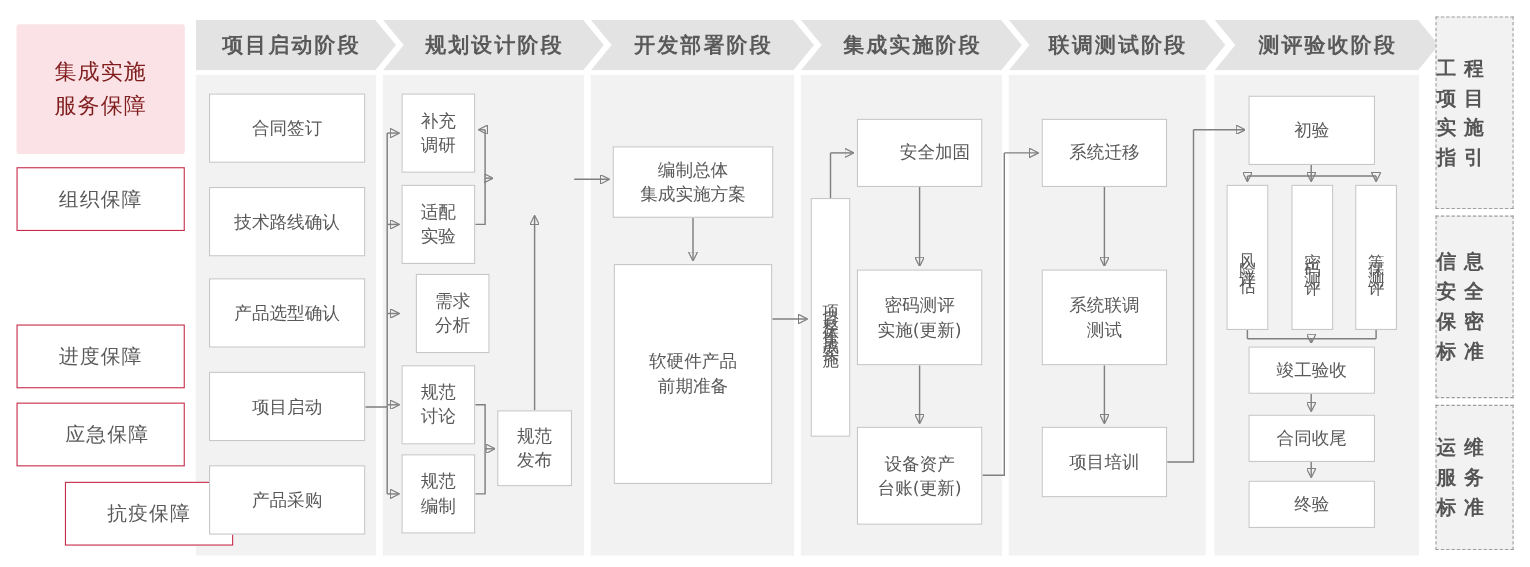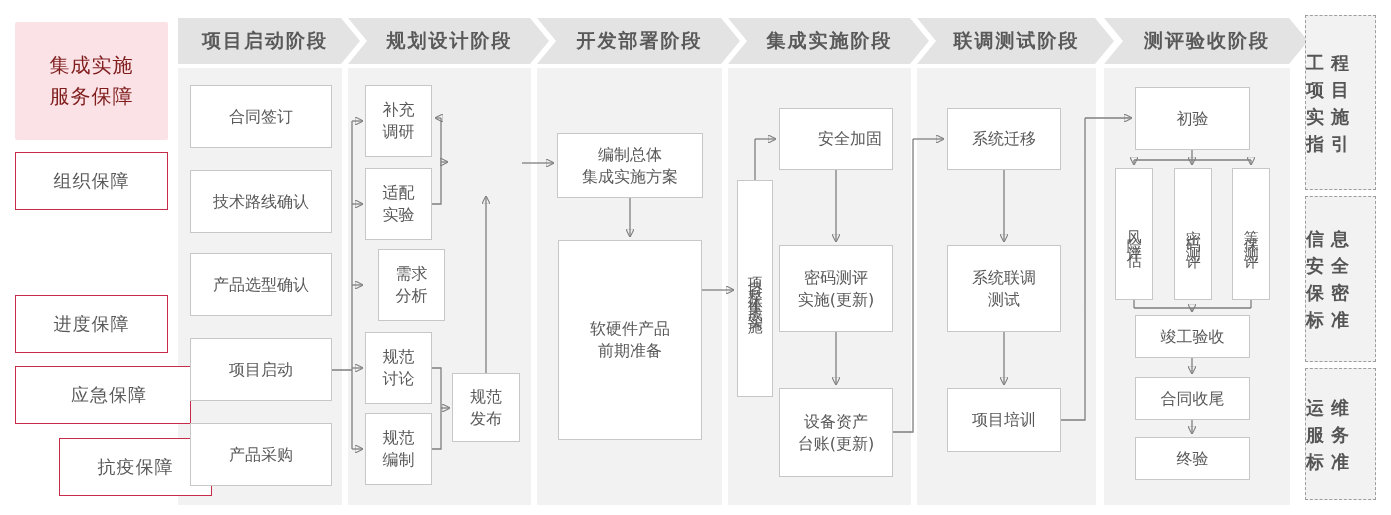--- a/index.html
+++ b/index.html
@@ -114,21 +114,21 @@
     </div>
 
   <div class="abs legend-title" style="left:15px;top:22px;width:153px;height:118px;"><span>集成实施
 服务保障</span></div>
   <div class="abs legend-item" style="left:15px;top:152px;width:153px;height:58px;">
       <span>组织保障</span>
     </div>
   <div class="abs legend-item" style="left:15px;top:295px;width:153px;height:58px;">
       <span>进度保障</span>
     </div>
-  <div class="abs legend-item" style="left:15px;top:366px;width:176px;height:58px;padding-left:12px;">
+  <div class="abs legend-item" style="left:15px;top:366px;width:153px;height:58px;padding-left:12px;">
       <span>应急保障</span>
     </div>
   <div class="abs legend-item" style="left:15px;top:438px;width:153px;height:58px;margin-left:44px;">
       <span>抗疫保障</span>
     </div>
 
   <div class="abs box" style="left:190px;top:85px;width:142px;height:63px;"><span>合同签订</span></div>
   <div class="abs box" style="left:190px;top:170px;width:142px;height:63px;"><span>技术路线确认</span></div>
   <div class="abs box" style="left:190px;top:253px;width:142px;height:63px;"><span>产品选型确认</span></div>
   <div class="abs box" style="left:190px;top:338px;width:142px;height:63px;"><span>项目启动</span></div>

